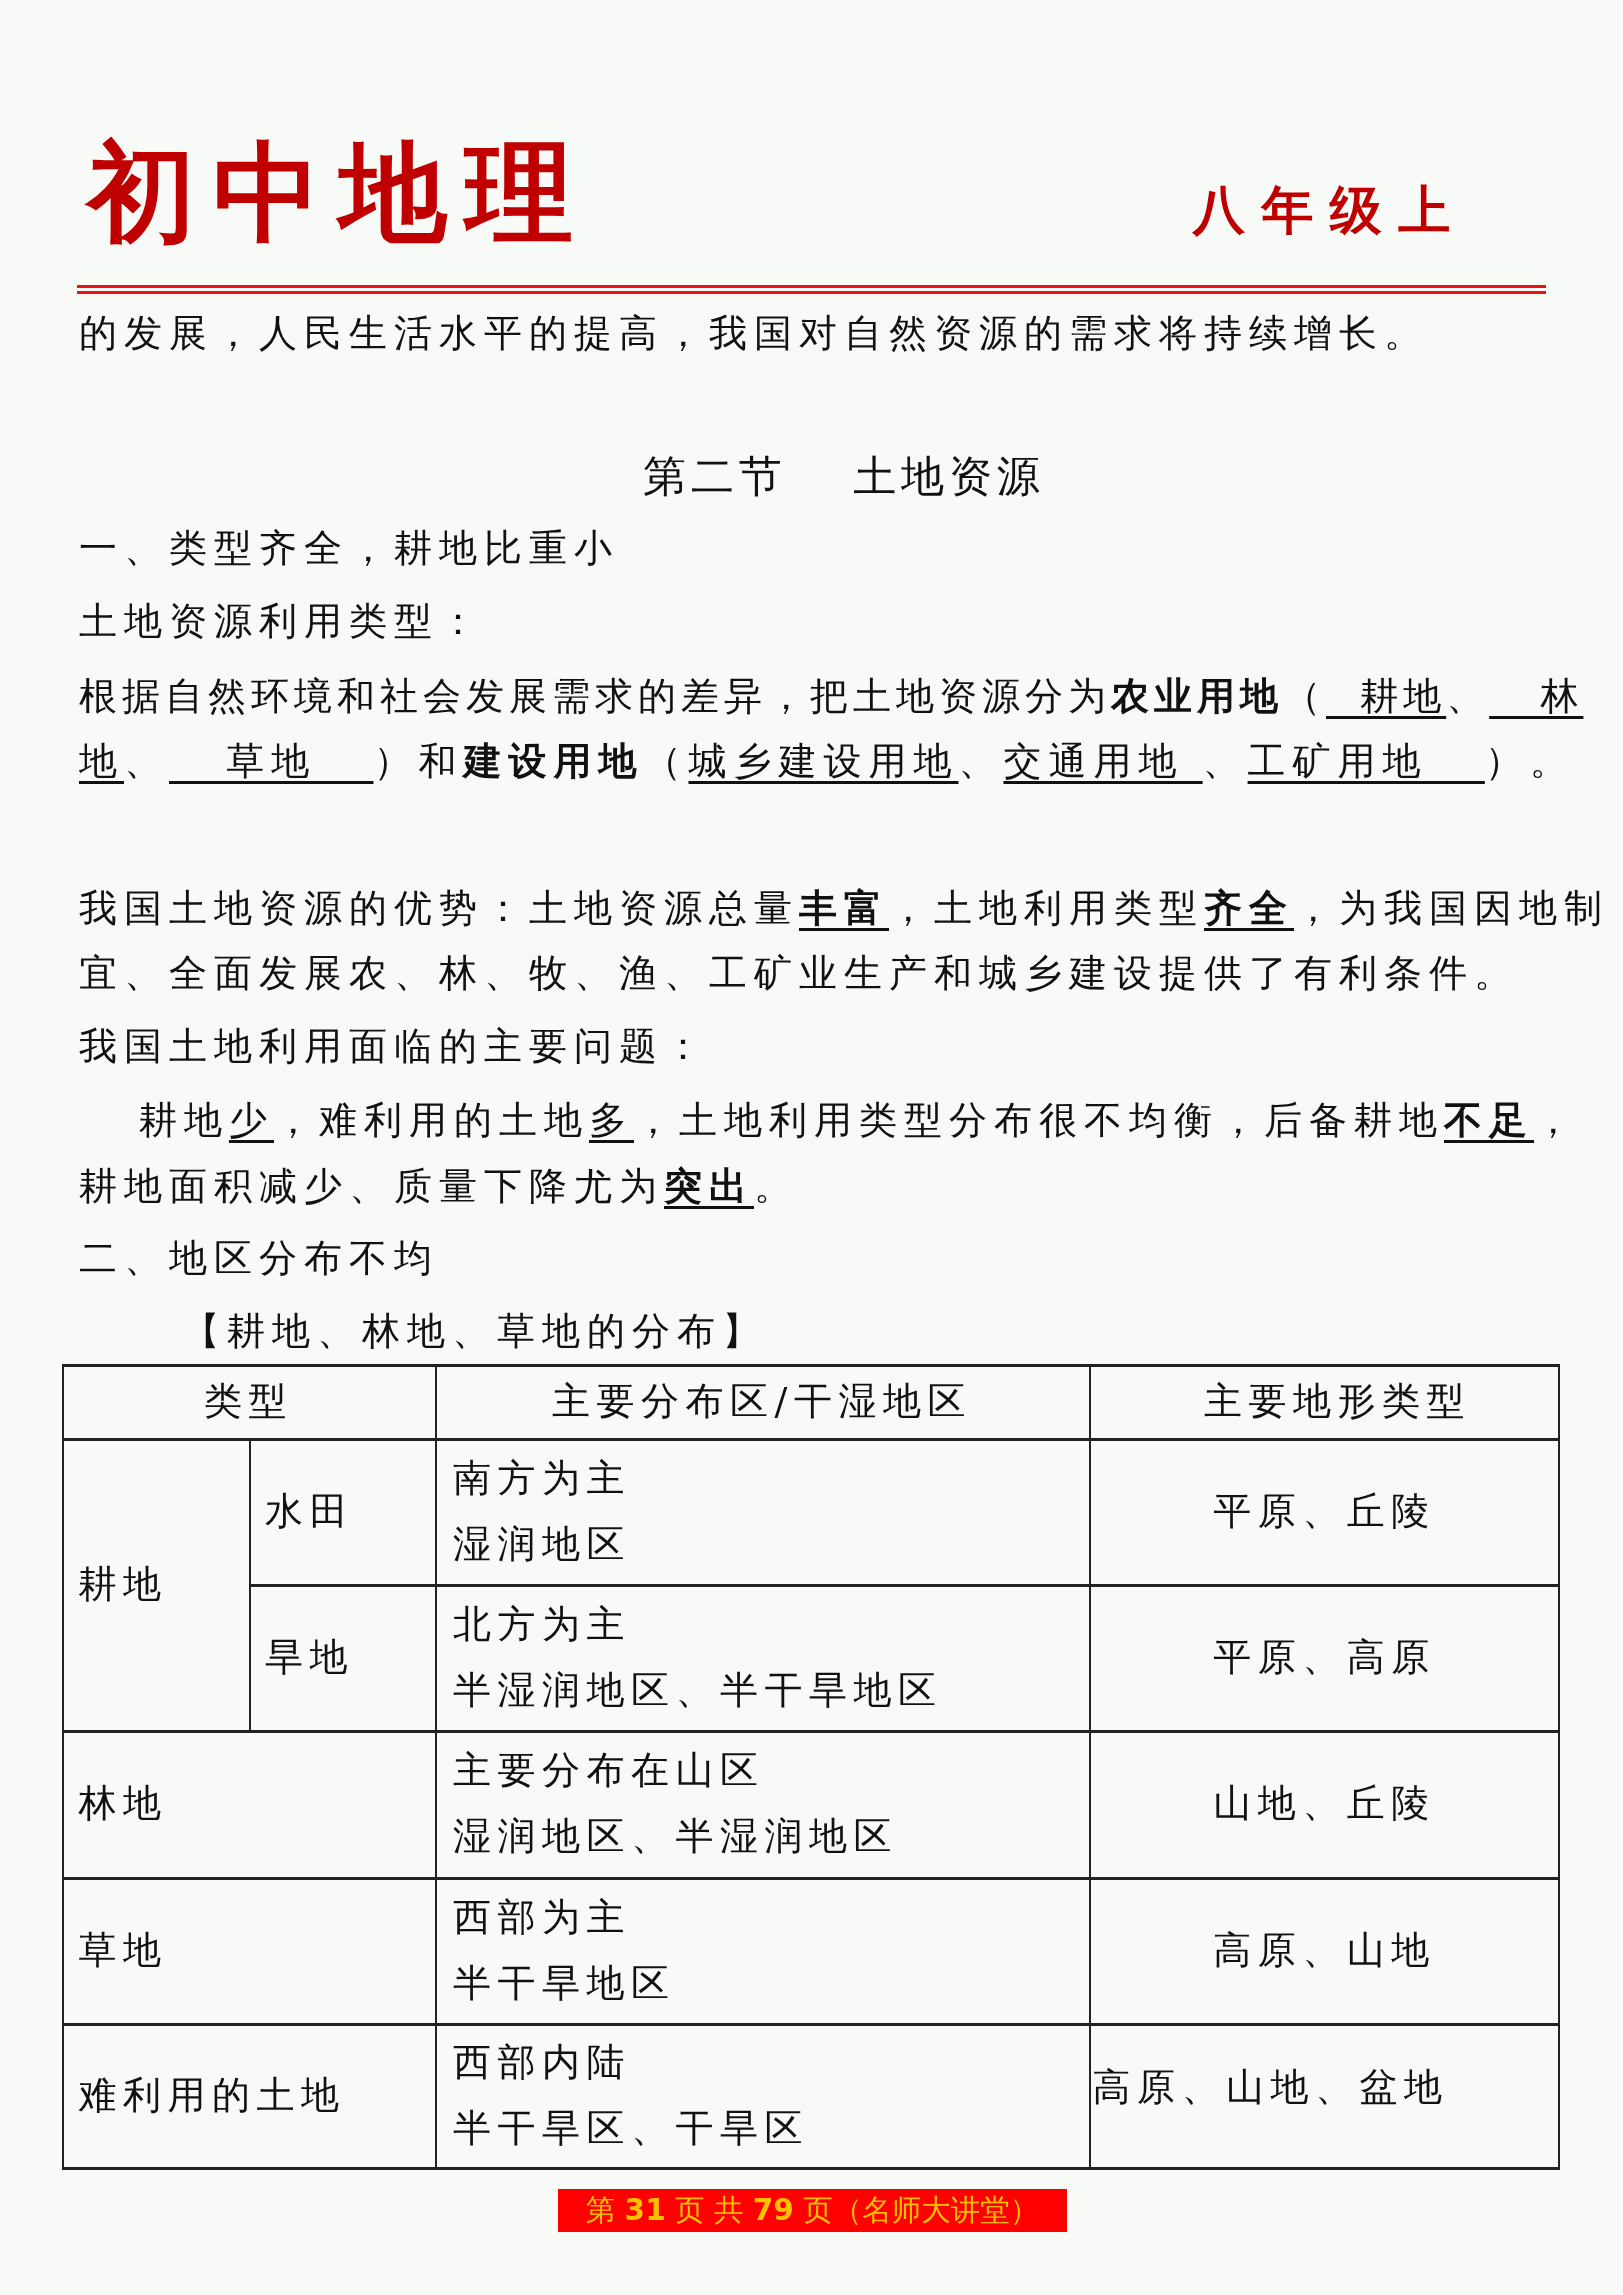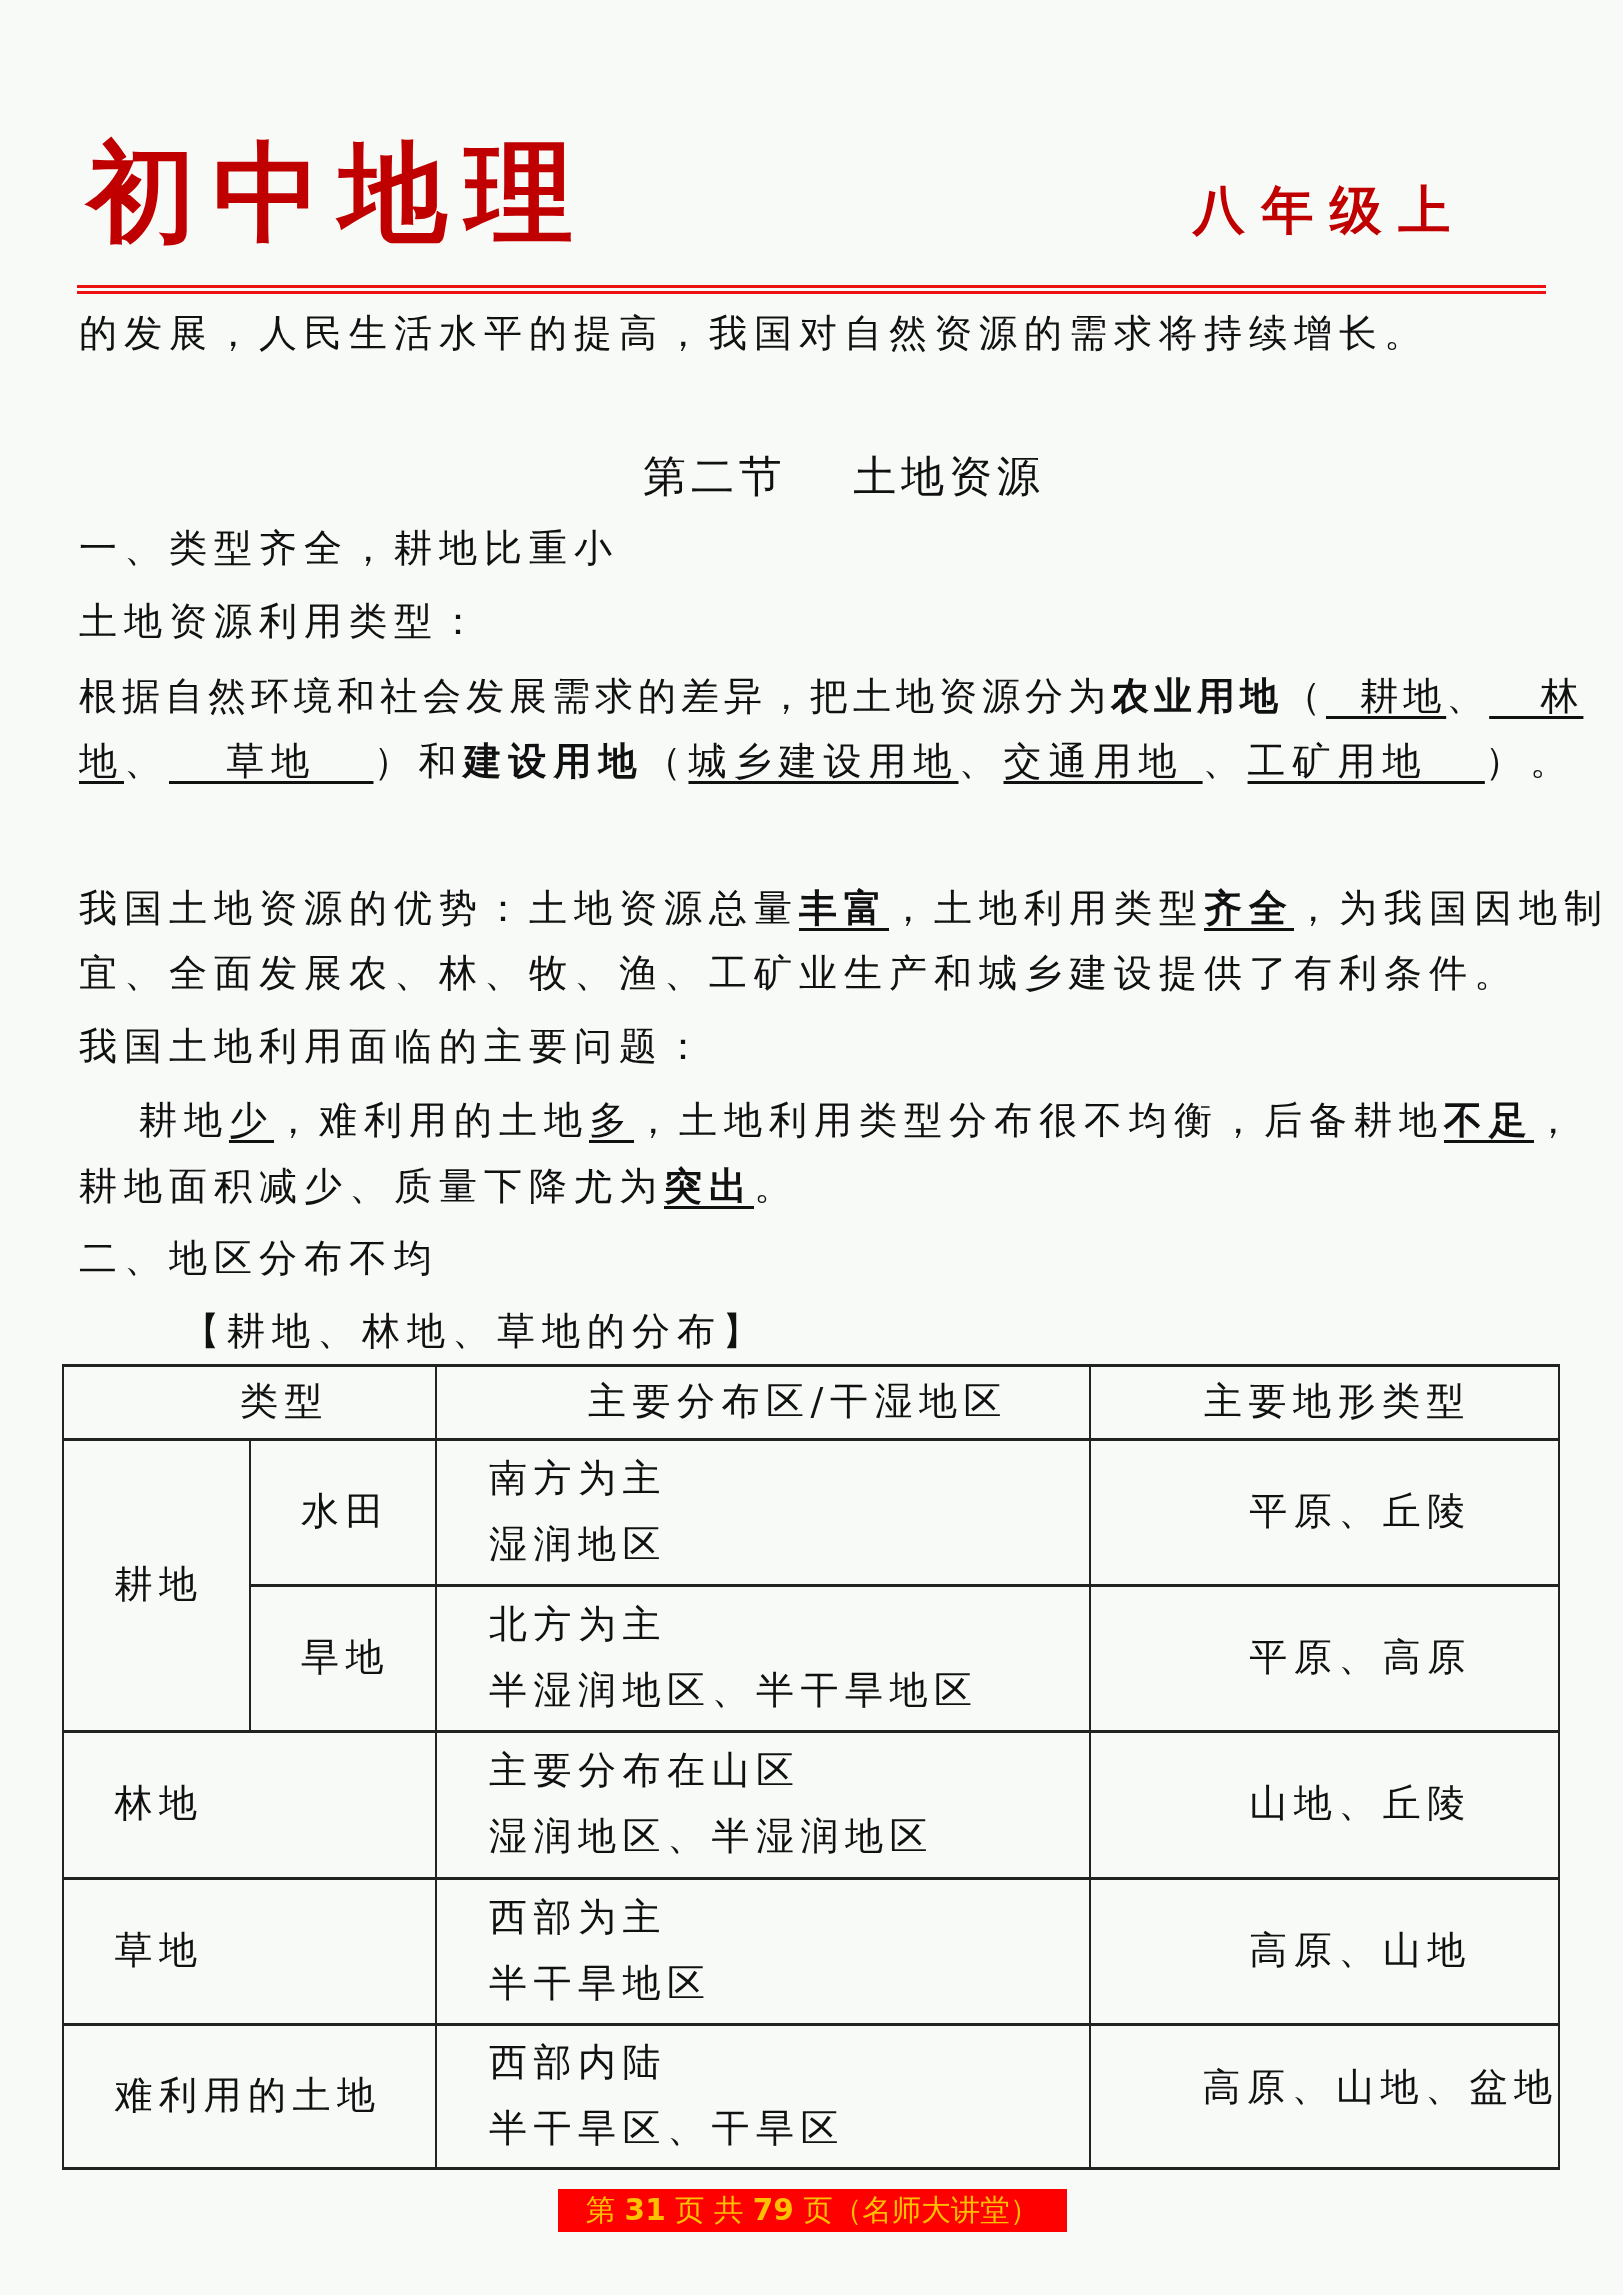--- a/index.html
+++ b/index.html
@@ -26,21 +26,21 @@
   }
   .u { text-decoration: underline; text-decoration-thickness: 2.5px; text-underline-offset: 6.5px; }
   .b { font-weight: bold; }
   .section-title { font-size: 43px; font-weight: normal; line-height: 52px; letter-spacing: 4.9px; }
 
   .table { position: absolute; left: 62px; top: 1364px; width: 1498px; height: 804px; }
   .hline { position: absolute; height: 2.5px; background: #222; }
   .vline { position: absolute; width: 1.6px; background: #222; }
   .cell {
     position: absolute; font-size: 38px; line-height: 49px; letter-spacing: 6.5px; white-space: nowrap;
-    display: flex; flex-direction: column; justify-content: center; padding-left: 36px;
+    display: flex; flex-direction: column; justify-content: center;
   }
   .cell.center { align-items: center; text-align: center; }
   .cell .row2 { margin-top: 17px; }
 
   .footer {
     position: absolute; left: 558px; top: 2189px; width: 509px; height: 43px;
     background: #ff0000; color: #ffc000;
     font-family: "DejaVu Sans", "Liberation Sans", sans-serif;
     font-size: 29.5px; line-height: 43px; text-align: center; white-space: nowrap;
   }
@@ -158,21 +158,21 @@
       <span>高原、山地</span>
     </div>
 
   <div class="cell" style="left:16.4px; top:659px; width:357px; height:144px">
       <span>难利用的土地</span>
     </div>
   <div class="cell" style="left:391px; top:659px; width:630px; height:144px">
     <span>西部内陆</span>
     <span class="row2">半干旱区、干旱区</span>
   </div>
-  <div class="cell center" style="left:1047px; top:659px; width:471px; height:128px">
+  <div class="cell center" style="left:973px; top:659px; width:471px; height:128px">
       <span>高原、山地、盆地</span>
     </div>
 </div>
 
 <div class="footer">
   <span style="white-space:pre">第 </span><span class="num">31</span><span style="white-space:pre"> 页 共 </span><span class="num">79</span><span style="white-space:pre"> 页（名师大讲堂）</span>
 </div>
 
 
 </body></html>

